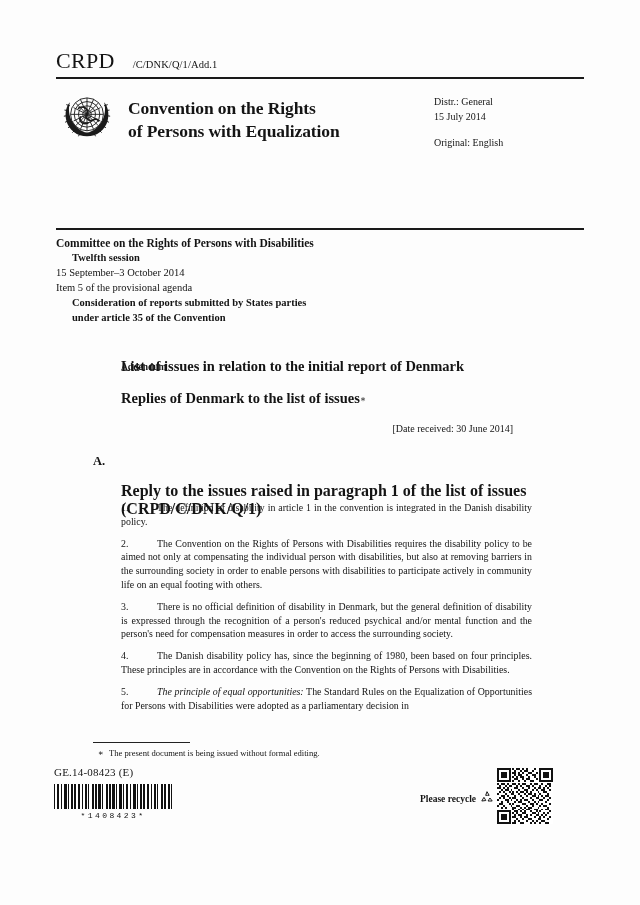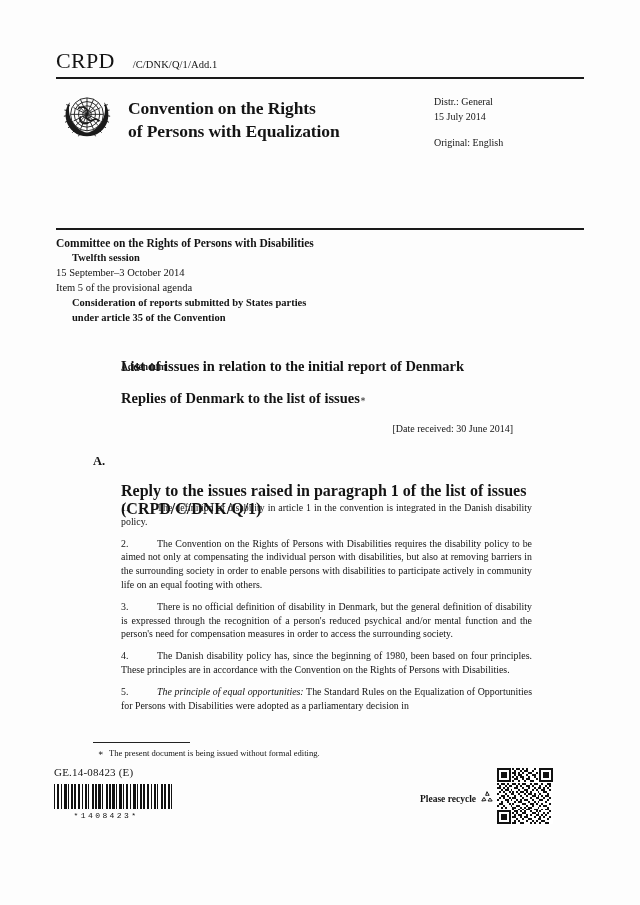--- a/index.html
+++ b/index.html
@@ -215,21 +215,21 @@
     position: absolute;
     left: 54px;
     top: 766px;
     font-size: 11px;
     letter-spacing: .2px;
   }
   .barcode-wrap {
     position: absolute;
     left: 54px;
     top: 784px;
-    width: 104px;
+    width: 118px;
   }
   .barcode {
     height: 25px;
     width: 118px;
     background:
       repeating-linear-gradient(90deg,
         #111 0px, #111 1.4px, #fff 1.4px, #fff 3.1px,
         #111 3.1px, #111 5.4px, #fff 5.4px, #fff 6.6px,
         #111 6.6px, #111 7.8px, #fff 7.8px, #fff 10.2px,
         #111 10.2px, #111 12.6px, #fff 12.6px, #fff 13.8px);

